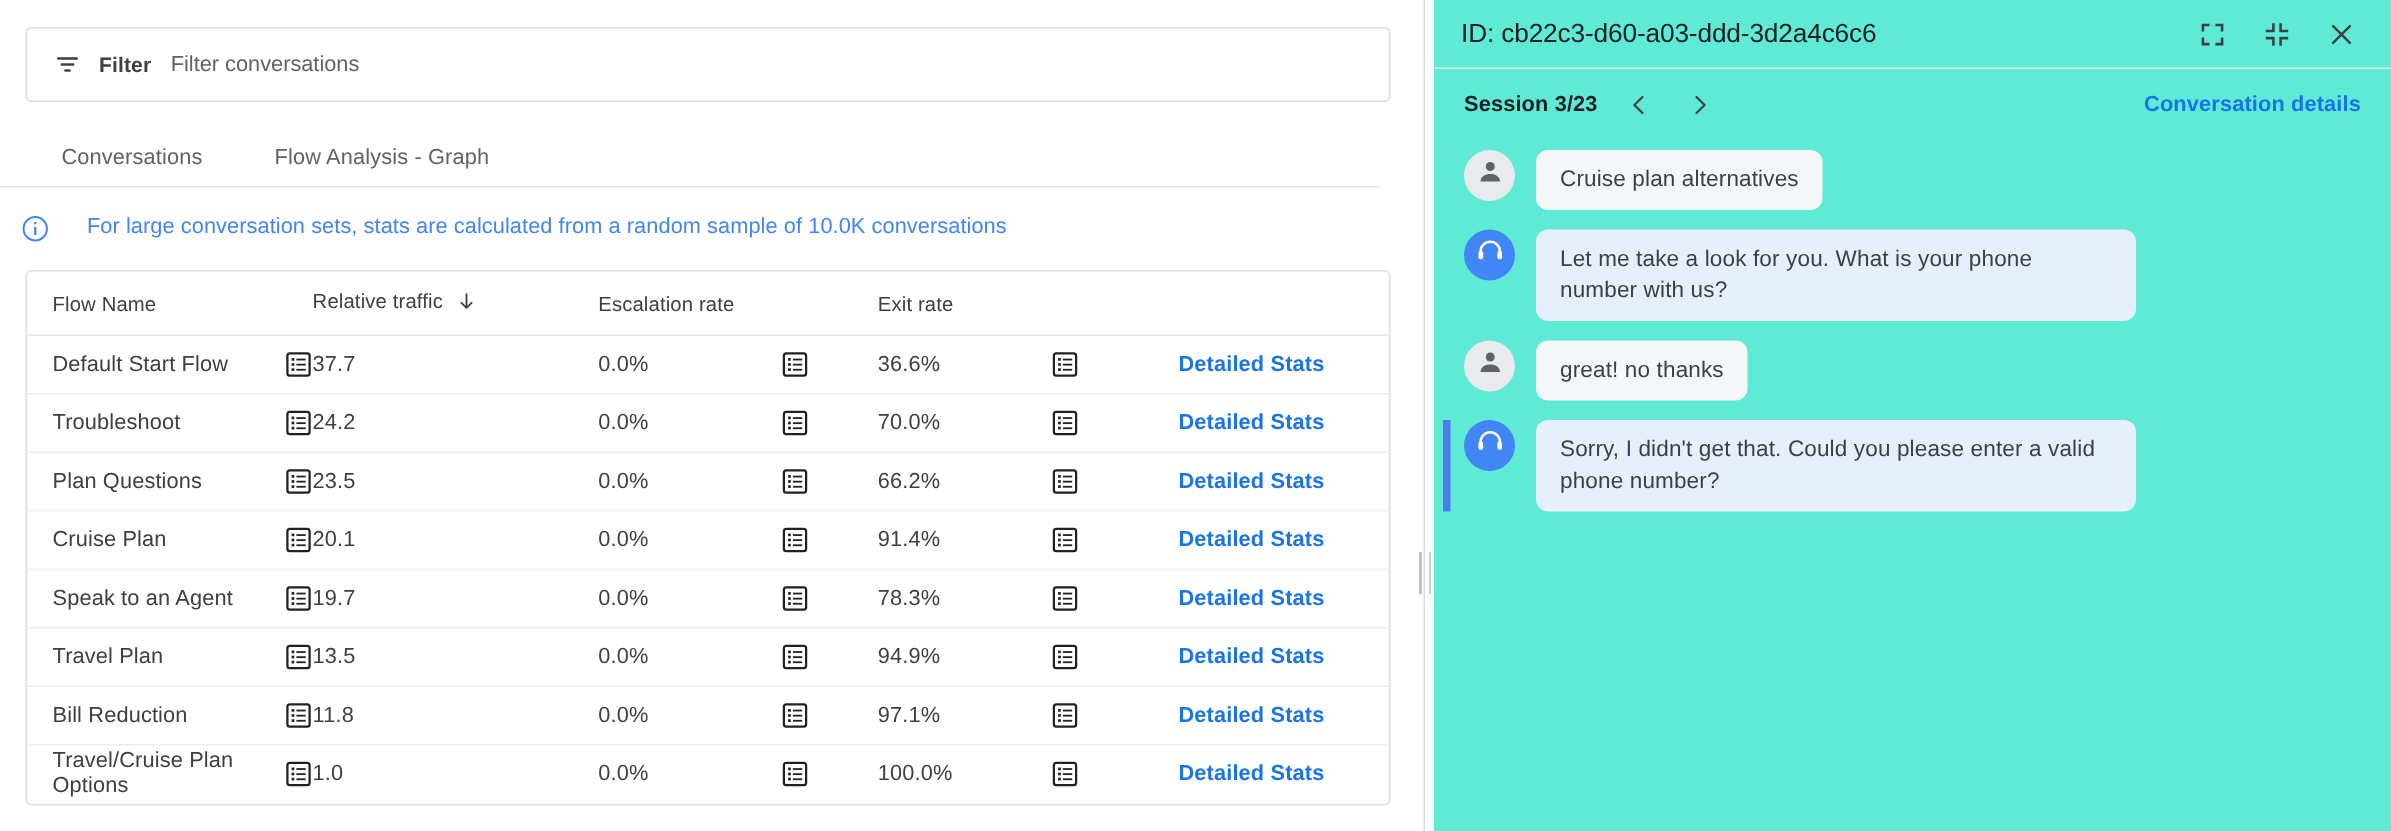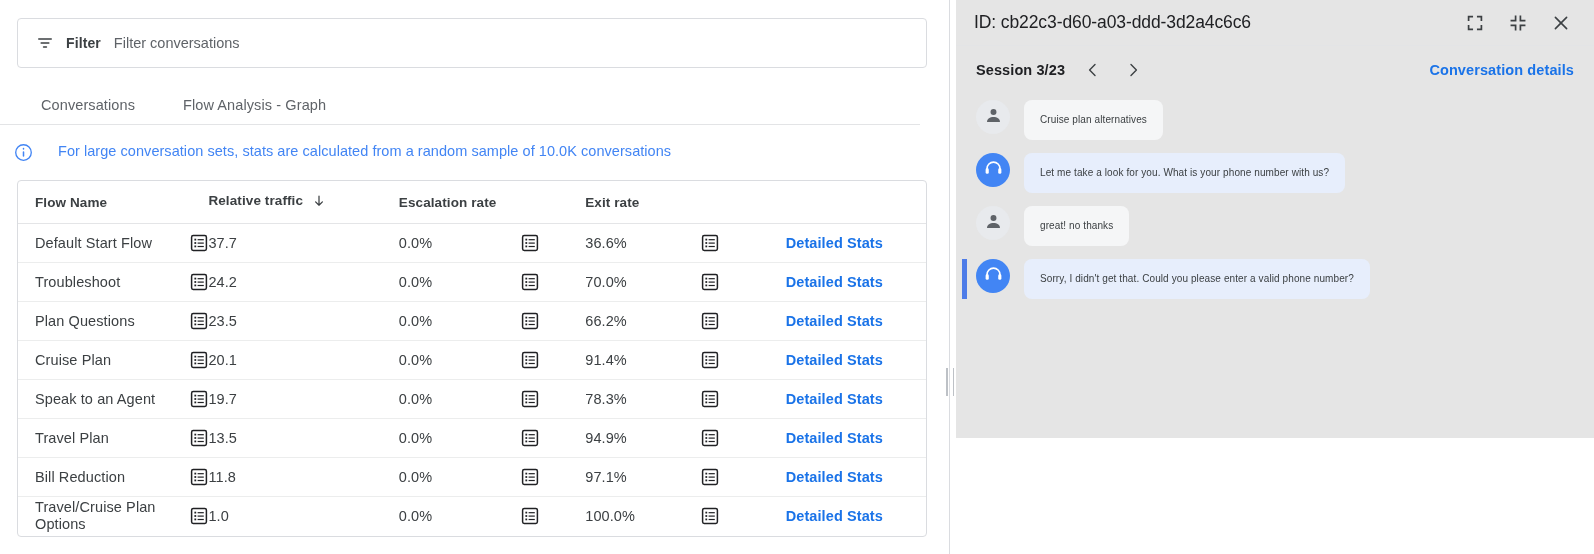--- a/index.html
+++ b/index.html
@@ -98,21 +98,21 @@
     margin: 18px 17px 0 17px;
     border: 1px solid #dadce0;
     border-radius: 4px;
     overflow: hidden;
     background: #fff;
   }
   table { border-collapse: collapse; width: 100%; table-layout: fixed; }
   thead th {
     text-align: left;
     font-size: 13.5px;
-    font-weight: bold;
+    font-weight: normal;
     color: #3c4043;
     padding: 12px 0 12px 0;
     height: 42px;
     border-bottom: 1px solid #e4e5e7;
     vertical-align: middle;
     letter-spacing: .1px;
   }
   th.c-name  { width: 190px; padding-left: 17px; }
   th.c-rel   { width: 190px; }
   th.c-esc   { width: 186px; }
@@ -161,22 +161,22 @@
     top: 368px;
     width: 8px; height: 28px;
     display: flex; justify-content: space-between;
     cursor: col-resize;
   }
   .grip i { display: block; width: 1.5px; height: 28px; background: #bdc1c6; }
 
   
   .right-pane {
     flex: 1;
-    height: 438px;
-    background: #e5e5e5;
+    height: 554px;
+    background: #5eead4;
     display: flex;
     flex-direction: column;
     position: relative;
   }
   .rp-header {
     height: 46px;
     display: flex;
     align-items: center;
     border-bottom: 1px solid #e3e4e6;
     padding: 0 14px 0 18px;
@@ -233,21 +233,21 @@
     border-radius: 50%;
     flex: none;
     display:flex; align-items:center; justify-content:center;
     margin-right: 14px;
   }
   .avatar.user { background: #e8eaed; }
   .avatar.bot  { background: #4285f4; }
   .bubble {
     border-radius: 8px;
     padding: 9px 16px 10px 16px;
-    font-size: 10px;
+    font-size: 15px;
     line-height: 21px;
     color: #3c4043;
     max-width: 400px;
     letter-spacing: .1px;
   }
   .bubble.user { background: #f5f6f7; }
   .bubble.bot  { background: #e7eefc; max-width: 400px; }
 </style>
 </head>
 <body>

